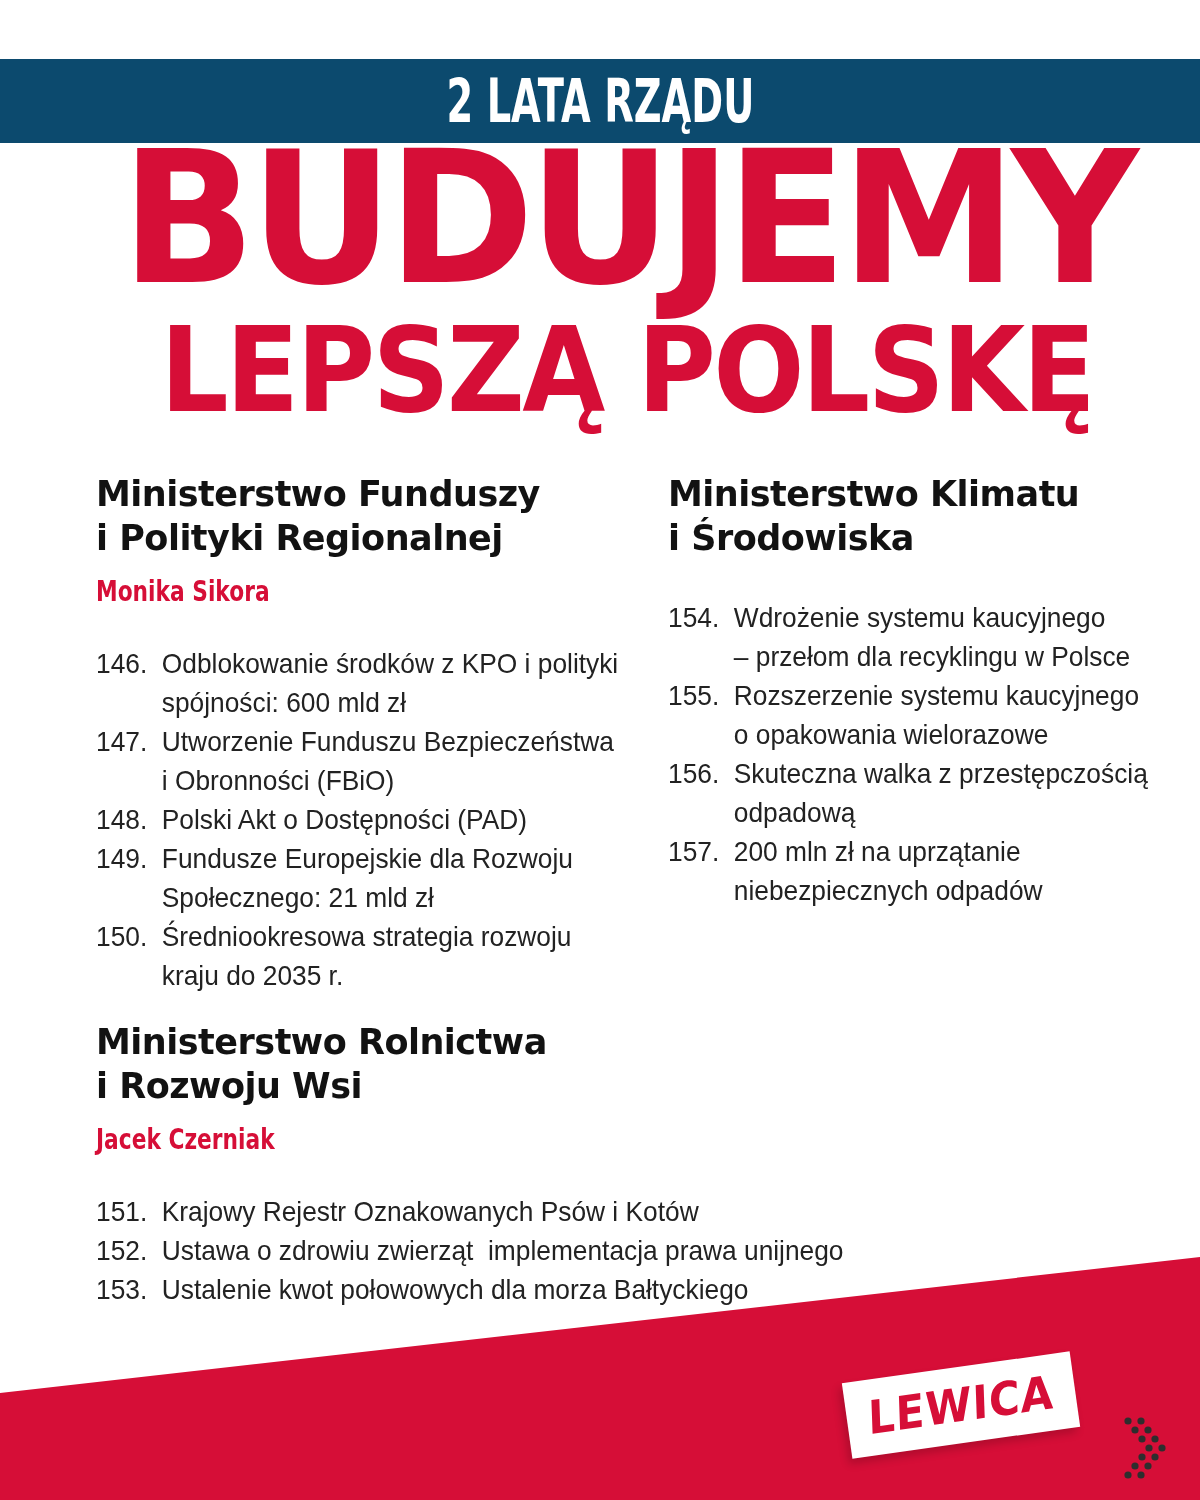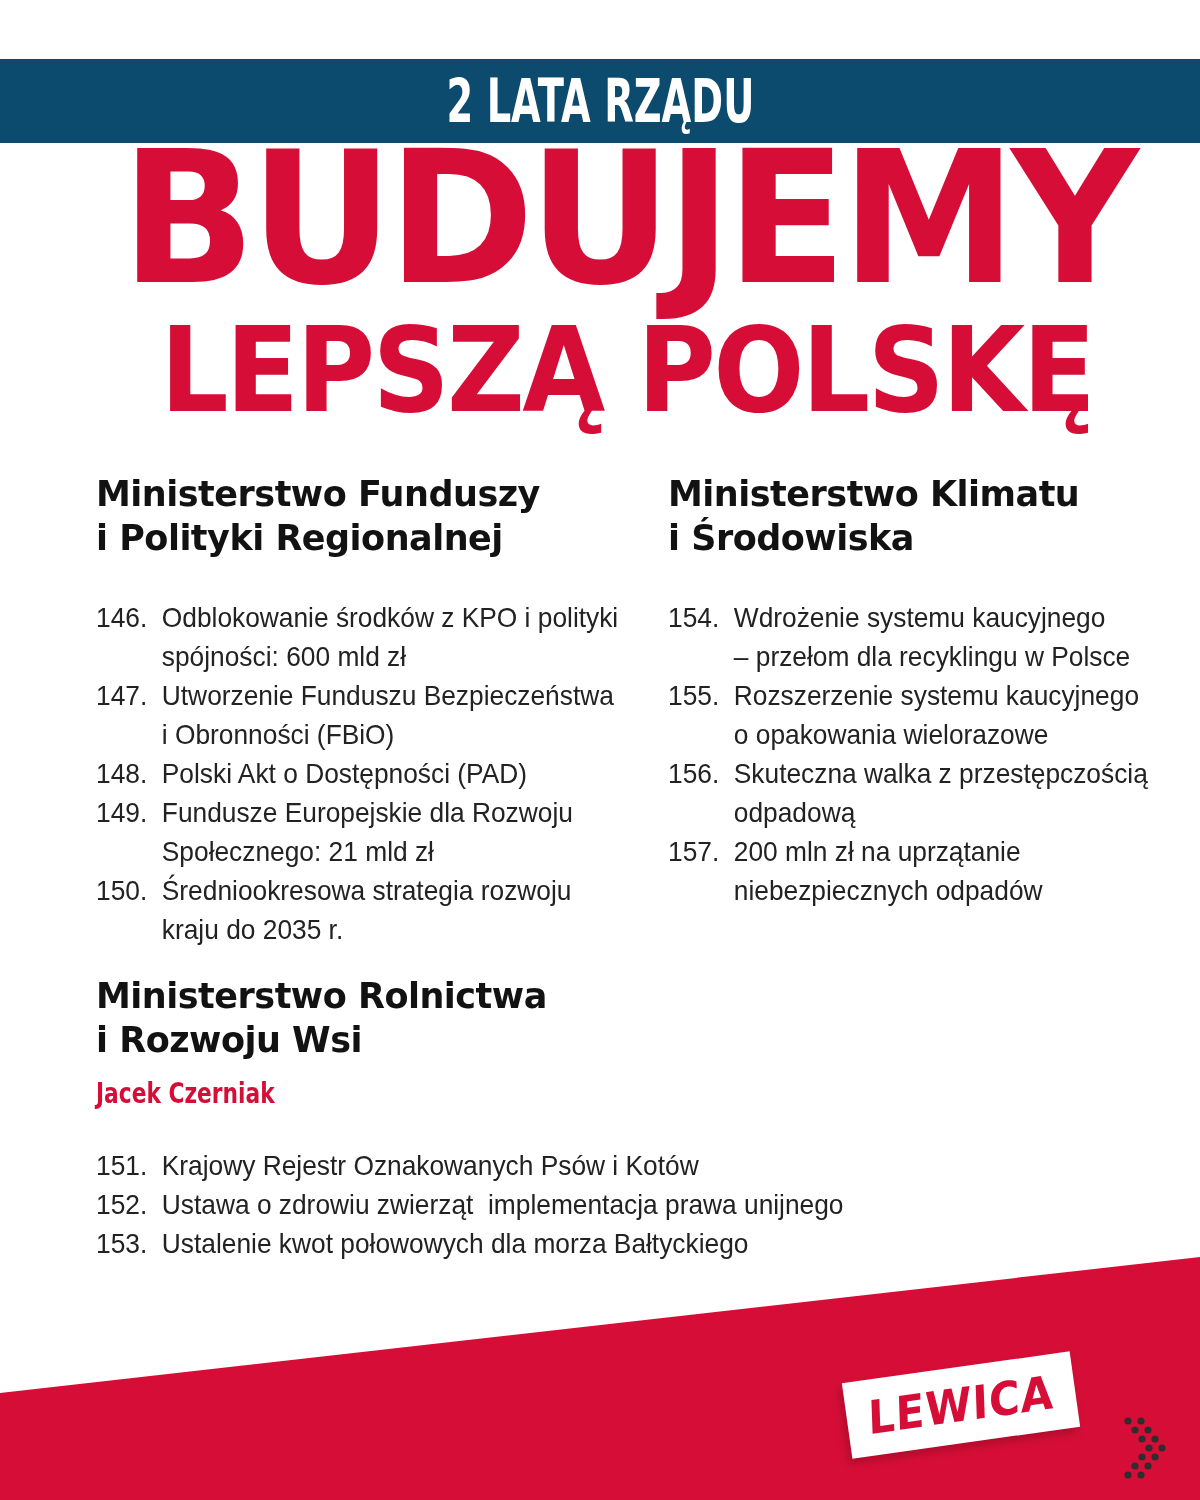--- a/index.html
+++ b/index.html
@@ -89,20 +89,21 @@
 </div>
 
 <div class="title">
   <span class="title-line1">BUDUJEMY</span>
   <span class="title-line2"><span>LEPSZĄ POLSKĘ</span></span>
 </div>
 
 <div class="content">
   <div class="section" id="section-0">
     <h2 class="ministry-title">Ministerstwo Funduszy<br>i Polityki Regionalnej</h2>
+    <div class="minister"><span>Monika Sikora</span></div>
     <div class="list">
         <div class="item">
           <span class="num">146.</span>
           <span class="txt">Odblokowanie środków z KPO i polityki<br>spójności: 600 mld zł</span>
         </div>
         <div class="item">
           <span class="num">147.</span>
           <span class="txt">Utworzenie Funduszu Bezpieczeństwa<br>i Obronności (FBiO)</span>
         </div>
         <div class="item">

